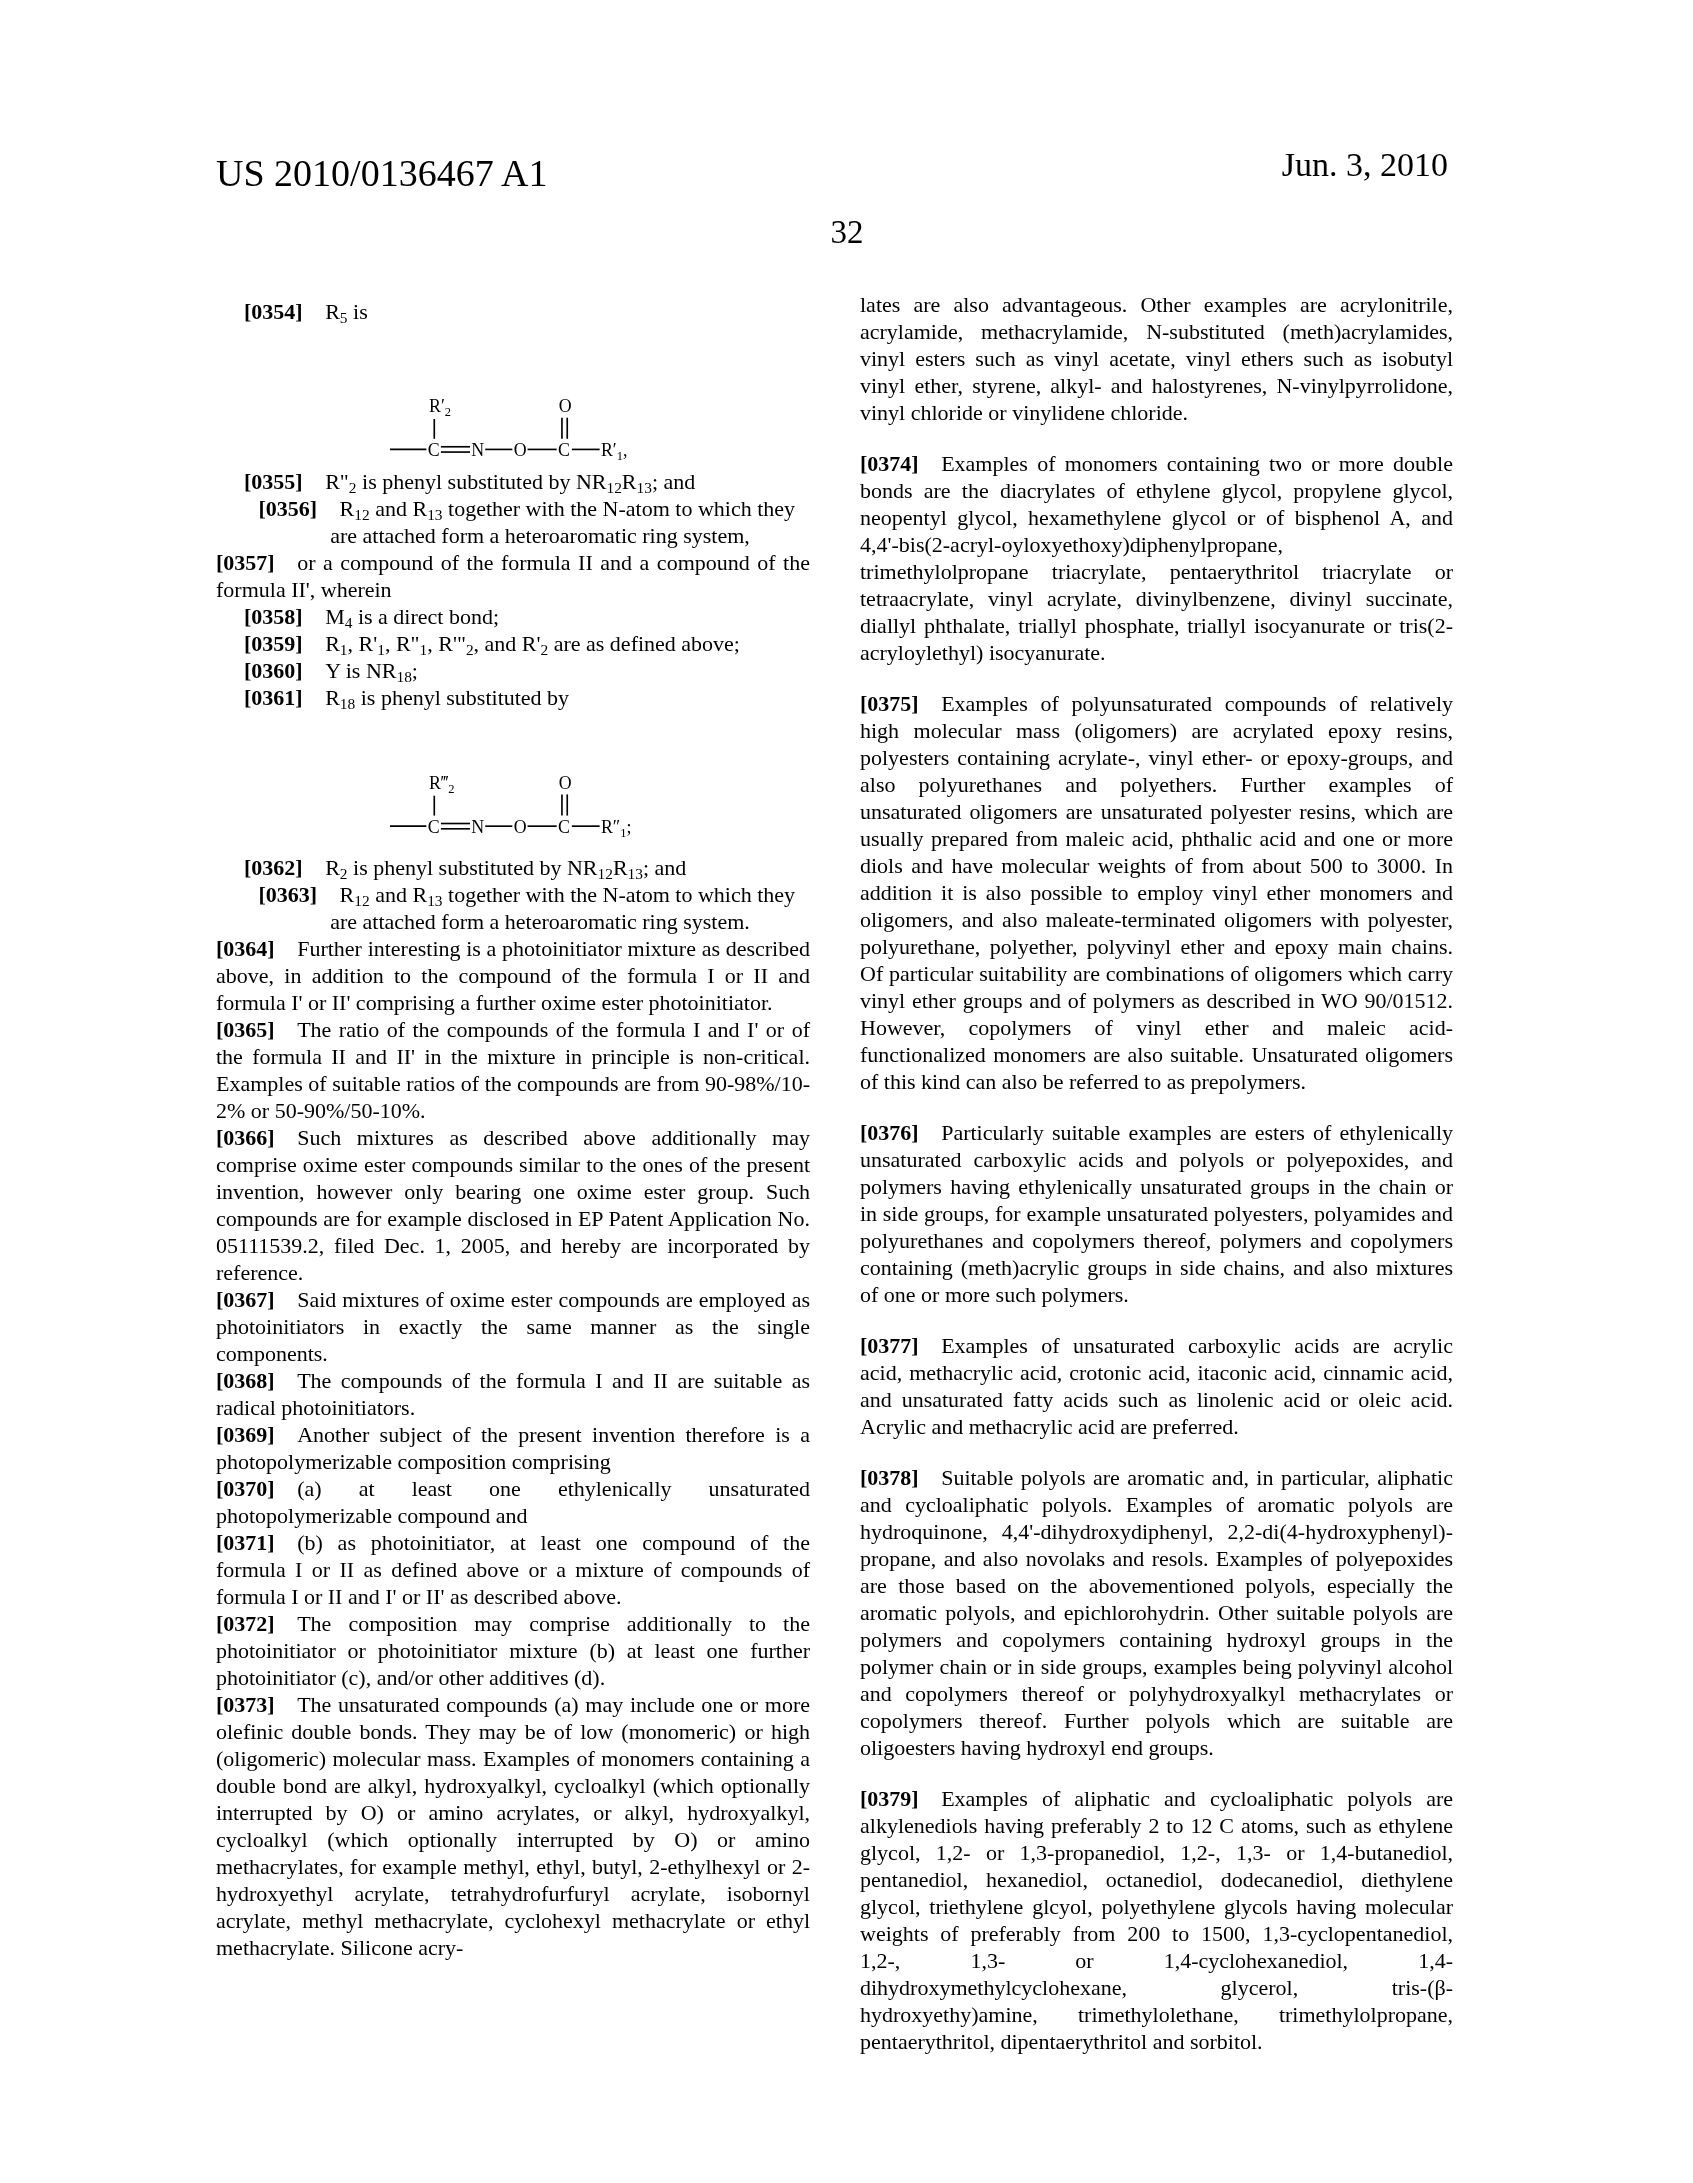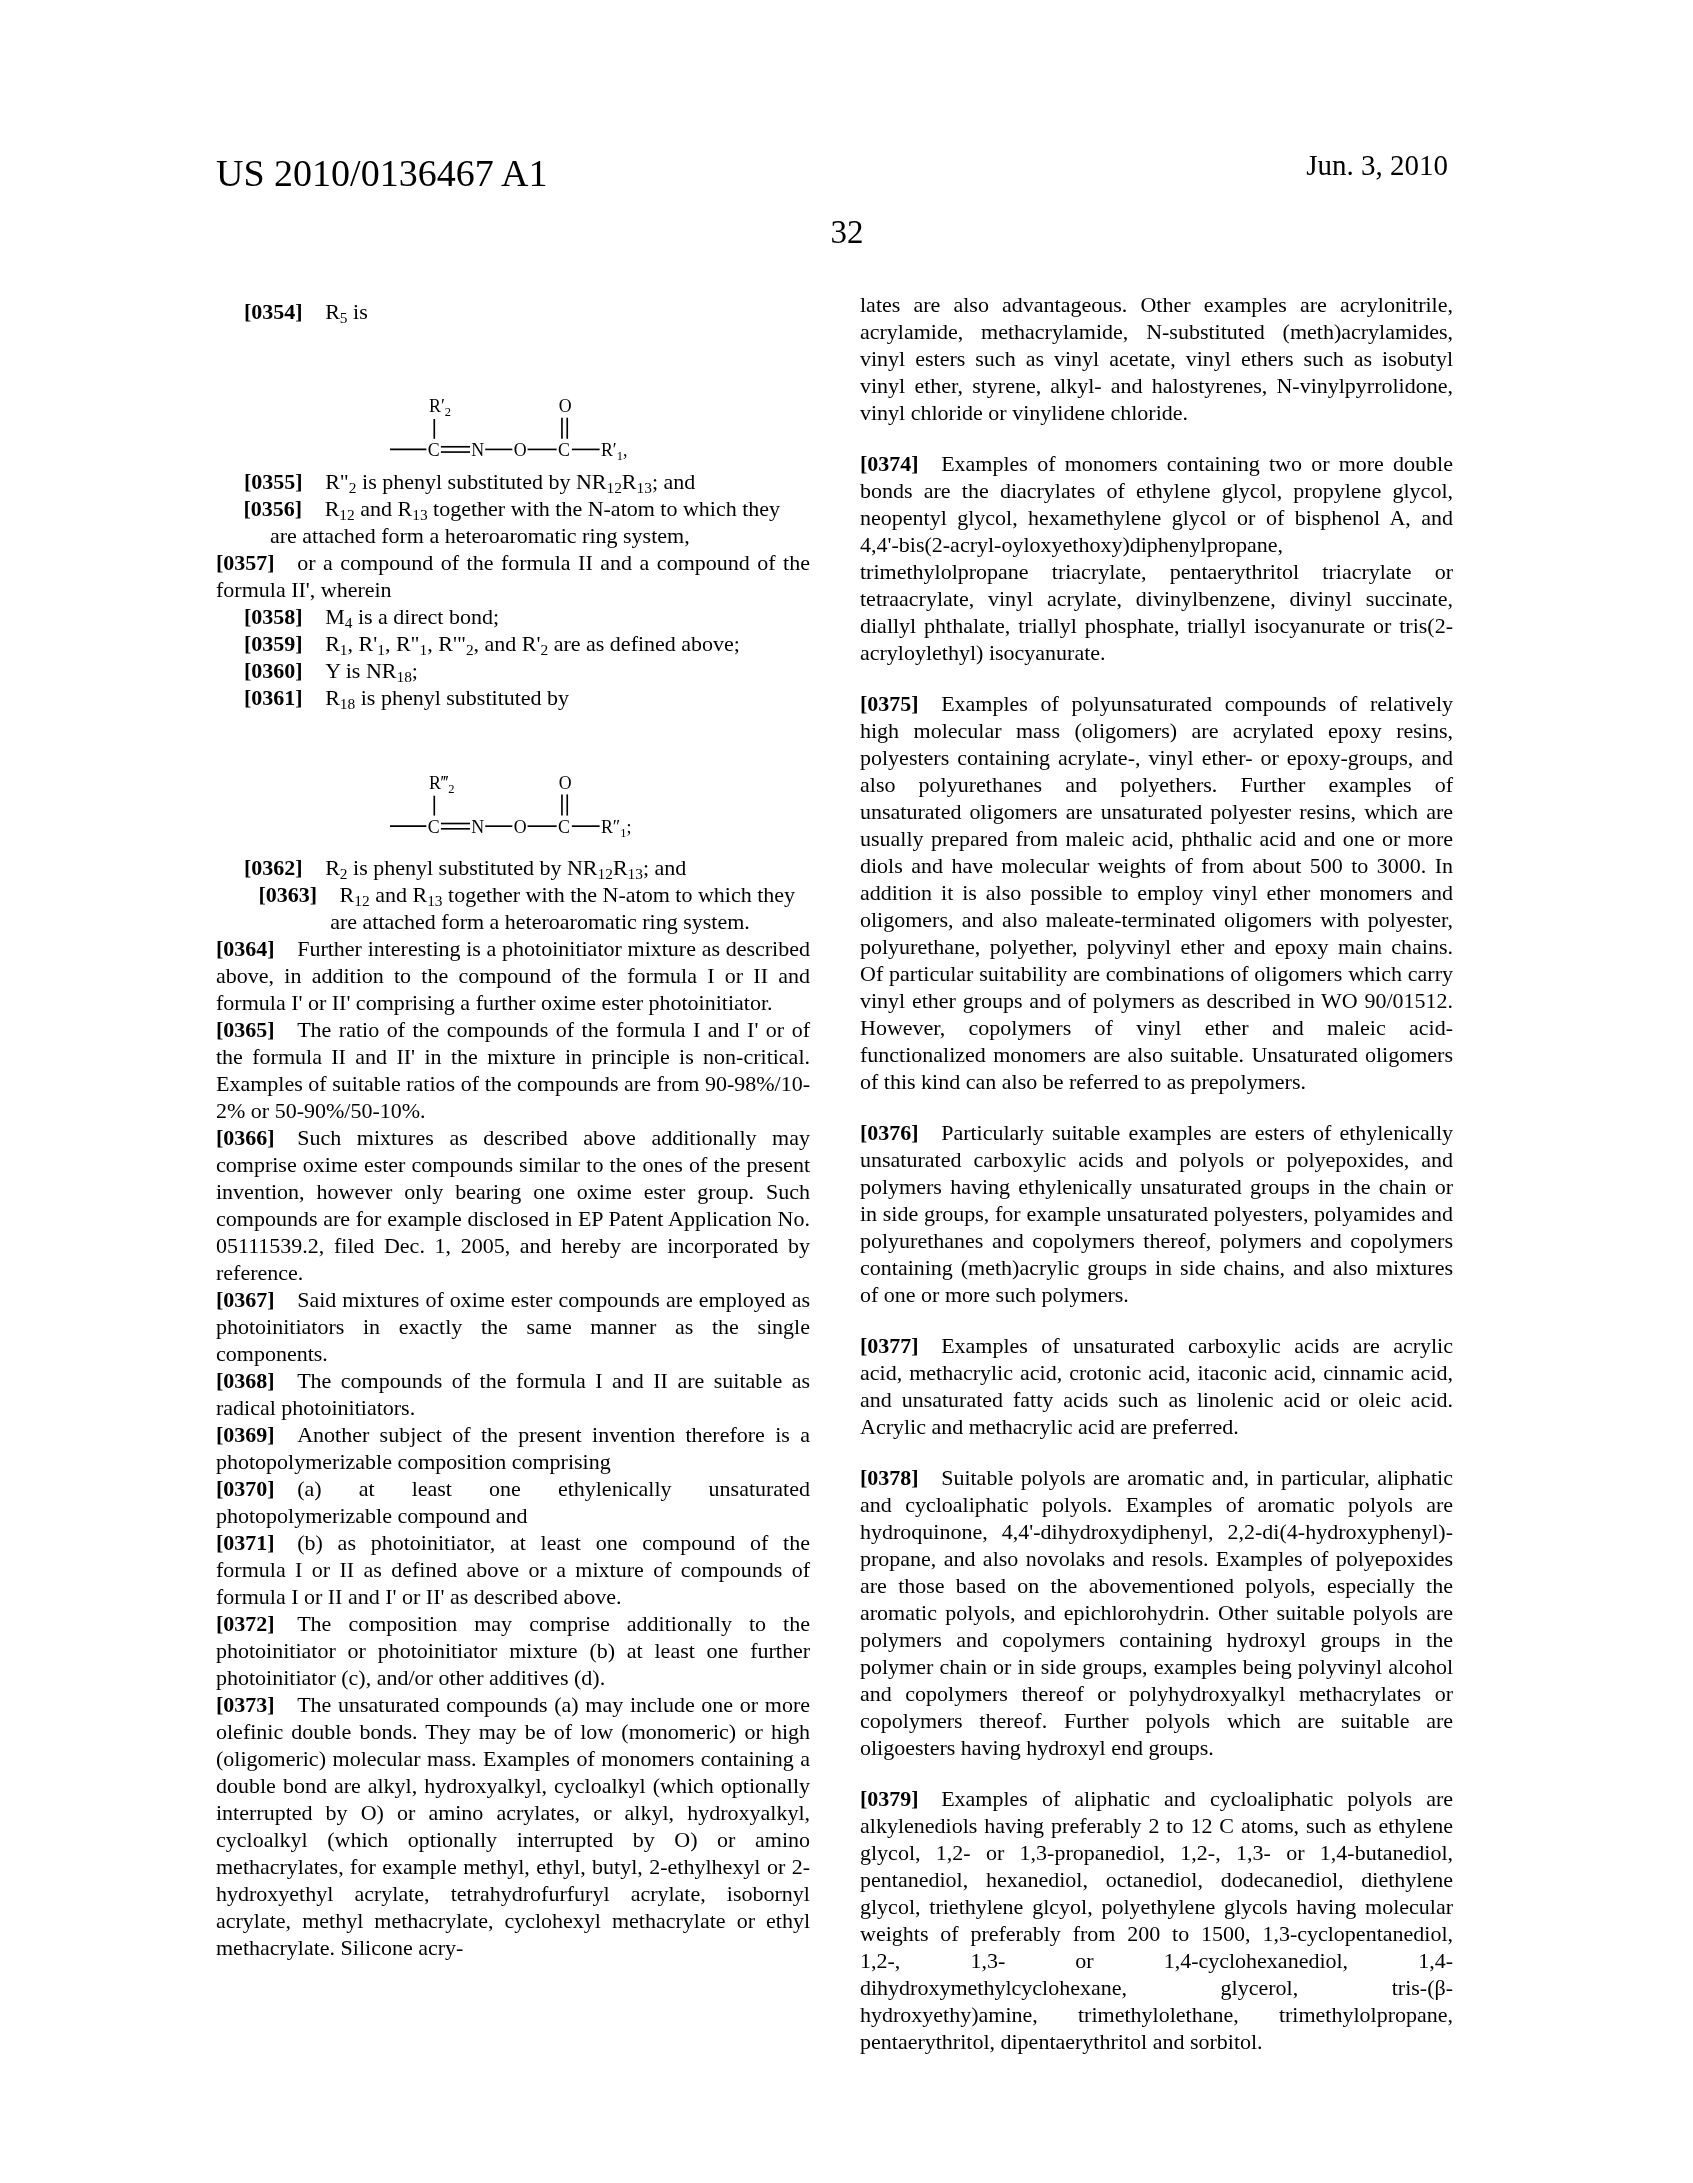--- a/index.html
+++ b/index.html
@@ -2,21 +2,21 @@
 <html style="font-size:10.6px"><head>
 <meta charset="utf-8">
 <style>
   html, body { margin: 0; padding: 0; background: #ffffff; }
   body {
     width: 1694px; height: 2183px; position: relative; overflow: hidden;
     font-family: "Liberation Serif", "DejaVu Serif", serif;
     color: #000;
   }
   .hdr-left { position: absolute; left: 216px; top: 152px; font-size: 38px; line-height: 42px; white-space: nowrap; }
-  .hdr-right { position: absolute; right: 246px; top: 144px; font-size: 29px; line-height: 42px; white-space: nowrap; margin-left: 20px; }
+  .hdr-right { position: absolute; right: 246px; top: 144px; font-size: 34px; line-height: 42px; white-space: nowrap; margin-left: 20px; }
   .pagenum { position: absolute; left: 0; width: 1694px; text-align: center; top: 184px; font-size: 33px; line-height: 40px; margin-top: 28px; }
 
   .col { position: absolute; font-size: 22px; line-height: 27px; text-align: justify; }
   .col.left { left: 216px; top: 291px; width: 594px; }
   .col.right { left: 860px; top: 291px; width: 593px; }
 
   .para { margin: 0; }
   .para.sp { margin-top: 24px; }
   .pnum { font-weight: bold; margin-right: 22.5px; }
   .ind { padding-left: 28px; text-indent: 0; }
@@ -59,21 +59,21 @@
         <line x1="531" y1="140" x2="531" y2="172" stroke="#000" stroke-width="2.5"></line>
         <line x1="538" y1="188" x2="580" y2="188" stroke="#000" stroke-width="2.5"></line>
         <text x="582" y="198"><tspan>R′</tspan><tspan class="sub" dy="6">1</tspan><tspan dy="-6">,</tspan></text>
       </g>
     </svg>
   </div>
 
   <p class="para ind">
     <span class="pnum">[0355]</span><span>R"</span><sub>2</sub><span> is phenyl substituted by NR</span><sub>12</sub><span>R</span><sub>13</sub><span>; and</span>
   </p>
-  <p class="para" style="padding-left:54px; text-indent:-26.5px; text-align:left;">
+  <p class="para" style="padding-left:54px; text-indent:-26.5px; text-align:center;">
     <span class="pnum">[0356]</span><span>R</span><sub>12</sub><span> and R</span><sub>13</sub><span> together with the N-atom to which they are attached form a heteroaromatic ring system,</span>
   </p>
   <p class="para">
     <span class="pnum">[0357]</span><span>or a compound of the formula II and a compound of the formula II', wherein</span>
   </p>
   <p class="para ind">
     <span class="pnum">[0358]</span><span>M</span><sub>4</sub><span> is a direct bond;</span>
   </p>
   <p class="para ind" style="text-align:left;">
     <span class="pnum">[0359]</span><span>R</span><sub>1</sub><span>, R'</span><sub>1</sub><span>, R"</span><sub>1</sub><span>, R'"</span><sub>2</sub><span>, and R'</span><sub>2</sub><span> are as defined above;</span>

